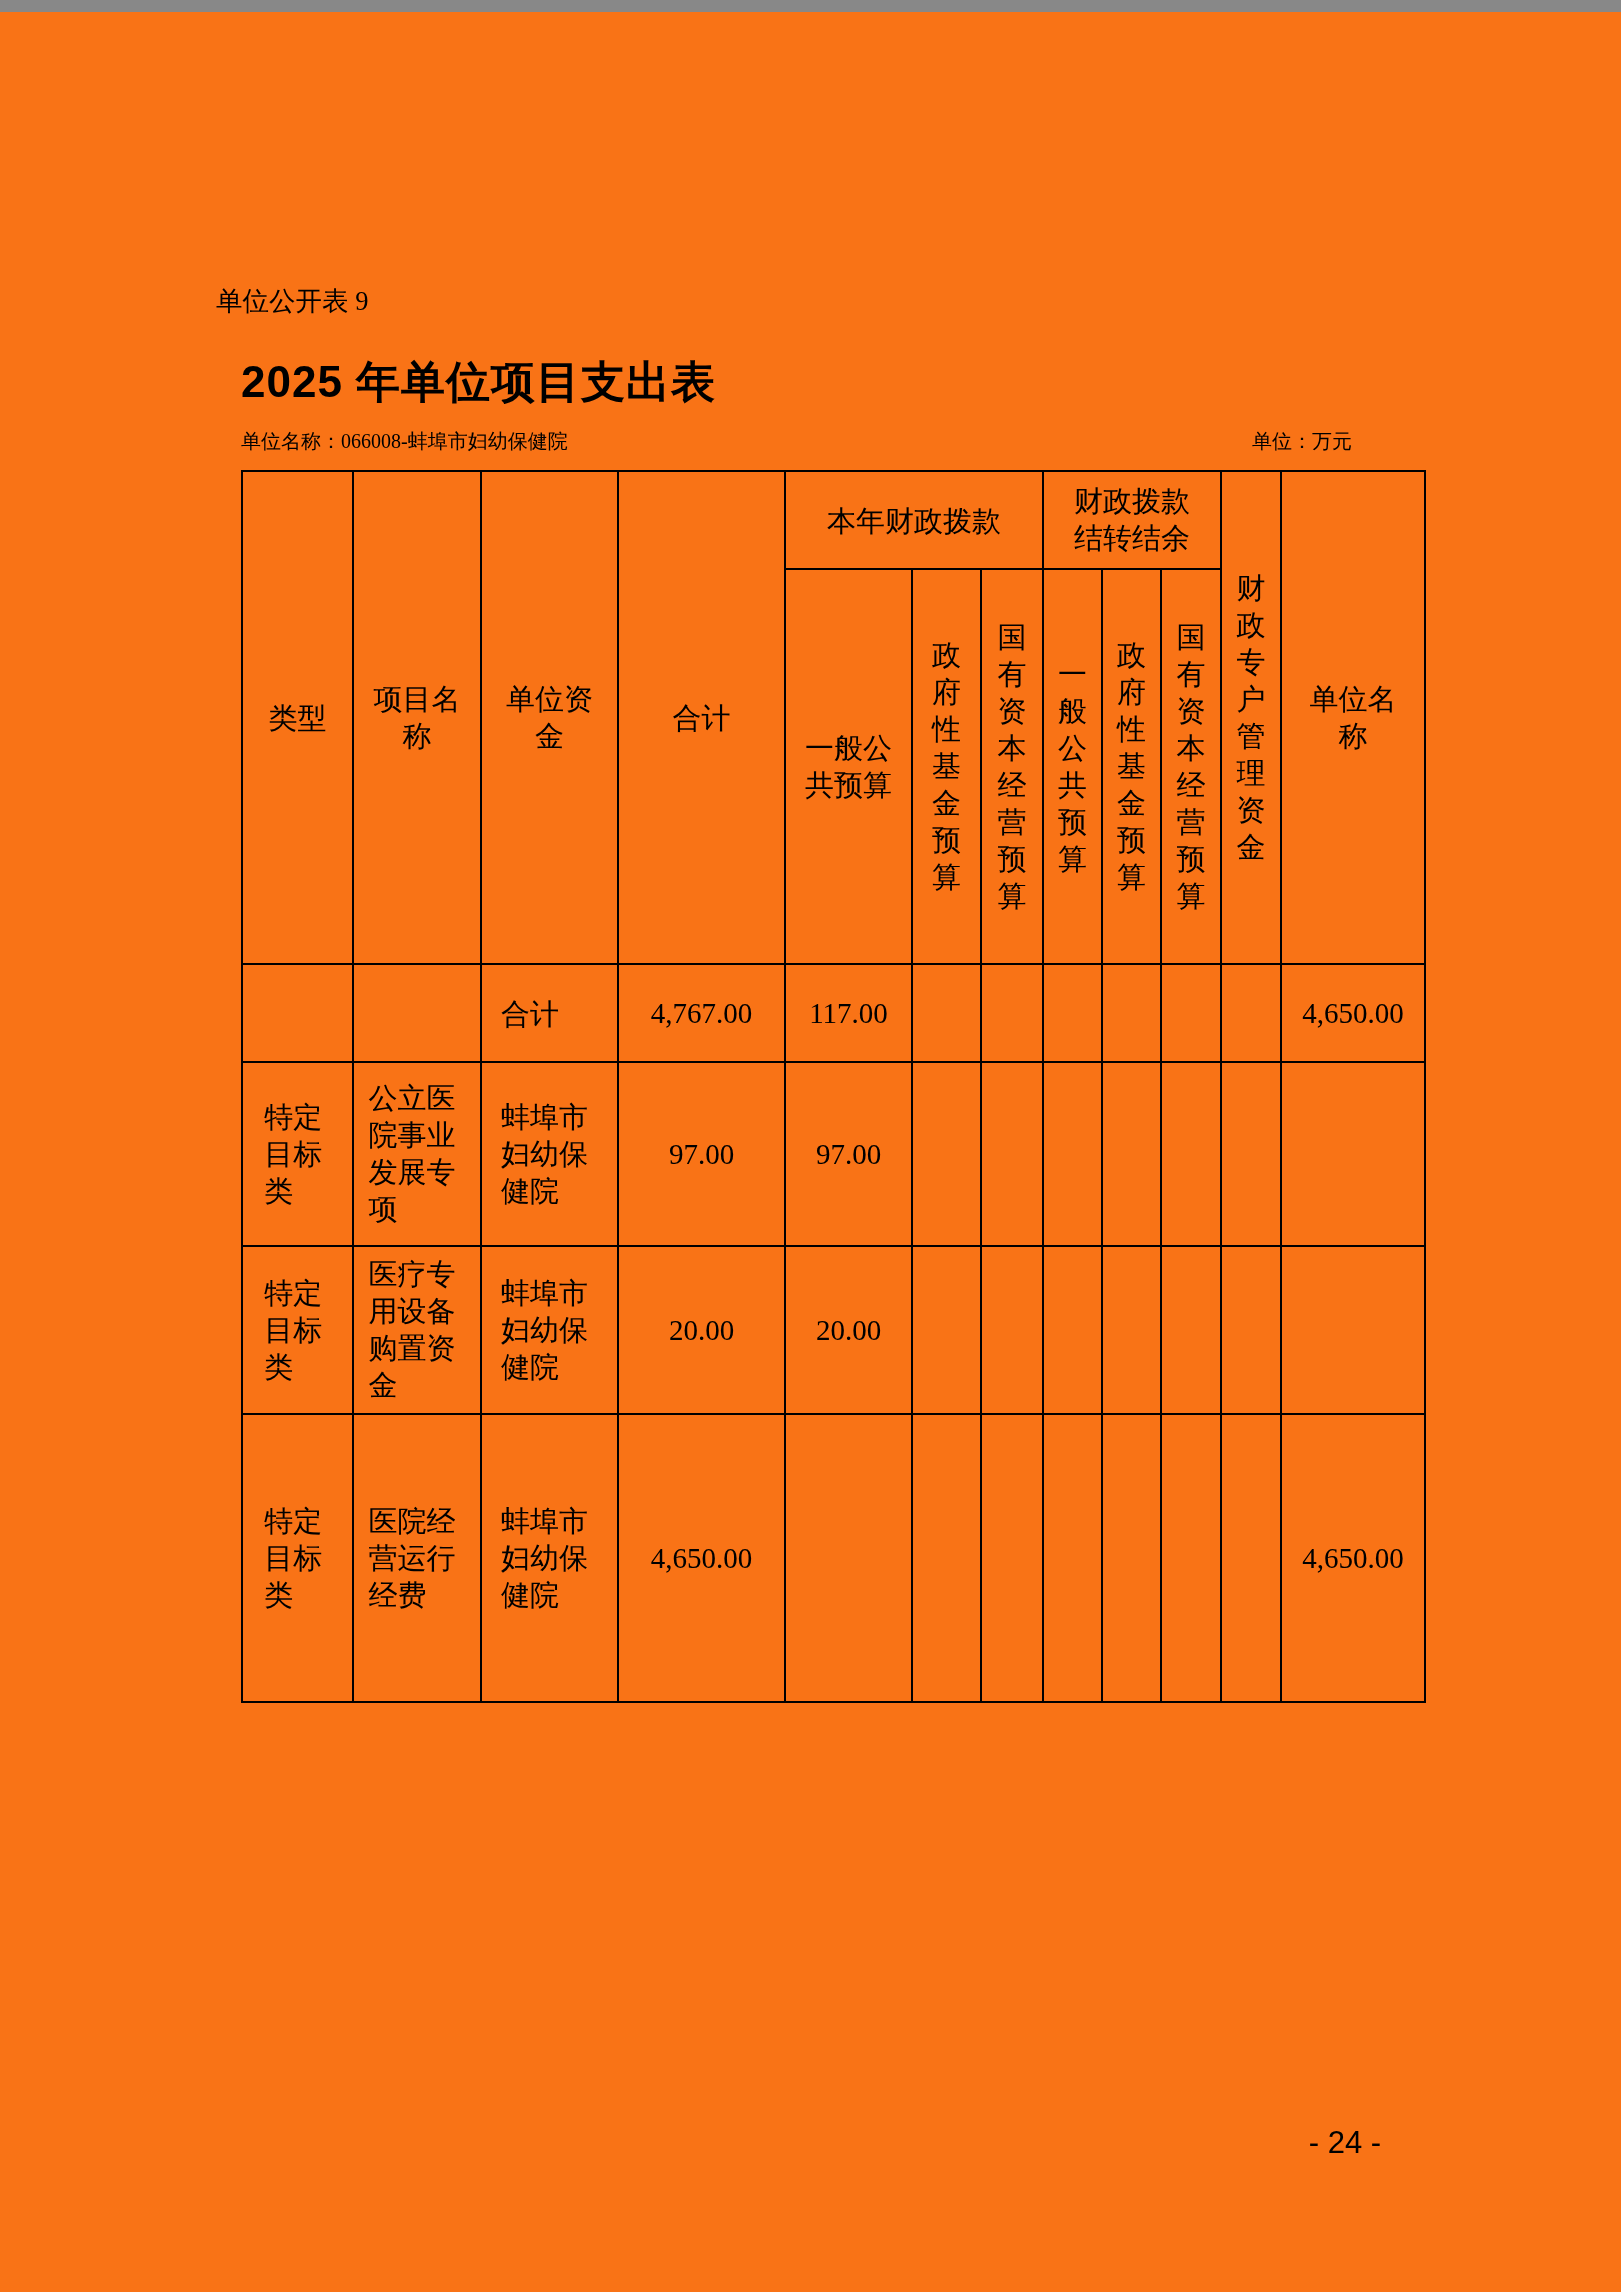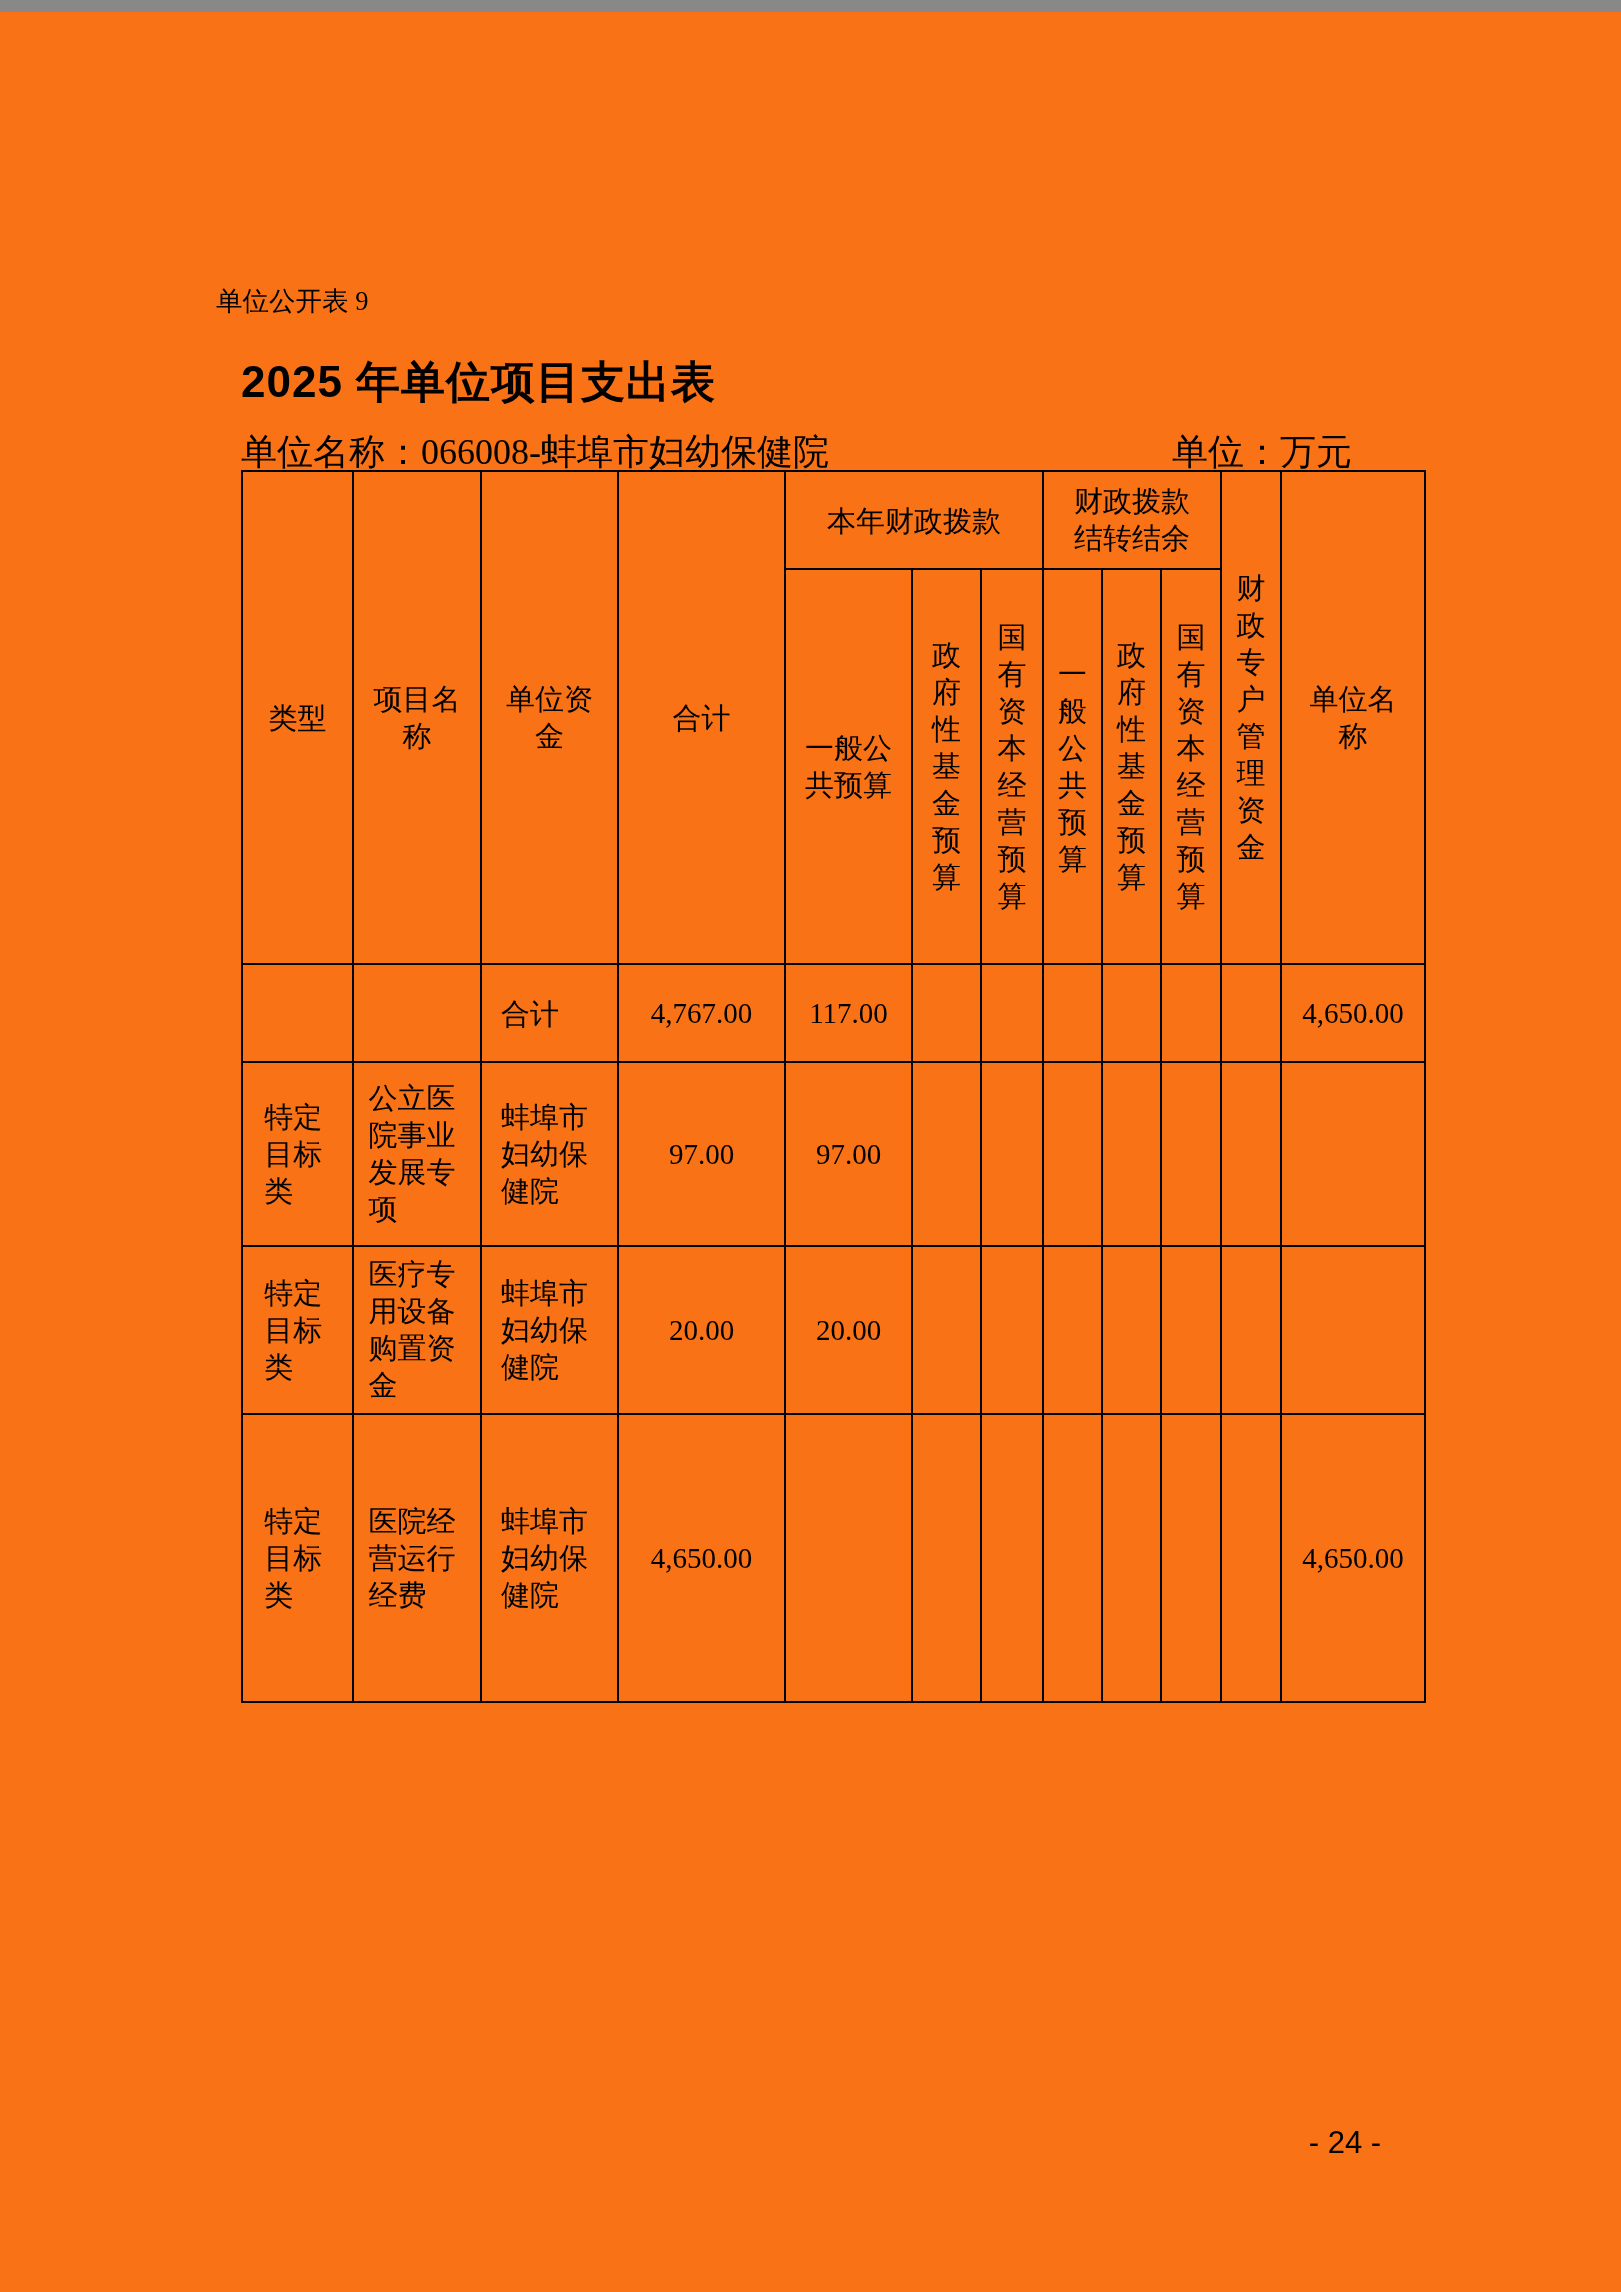--- a/index.html
+++ b/index.html
@@ -30,21 +30,21 @@
     font-weight: bold;
     font-size: 44px;
     letter-spacing: 1px;
     white-space: nowrap;
   }
   .unit-line {
     position: absolute;
     left: 241px;
     top: 416px;
     width: 1182px;
-    font-size: 36px;
+    font-size: 20px;
     display: flex;
     justify-content: space-between;
     white-space: nowrap;
   }
   .unit-line .unit-right { margin-right: 71px; font-family: Liberation Mono, monospace; }
 
   table.budget {
     position: absolute;
     left: 241px;
     top: 458px;

